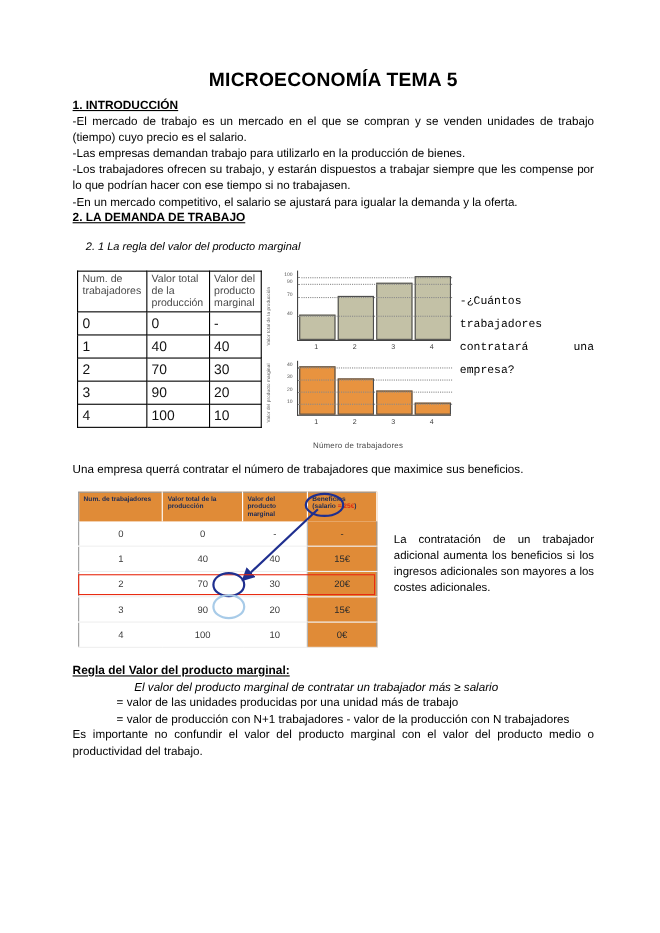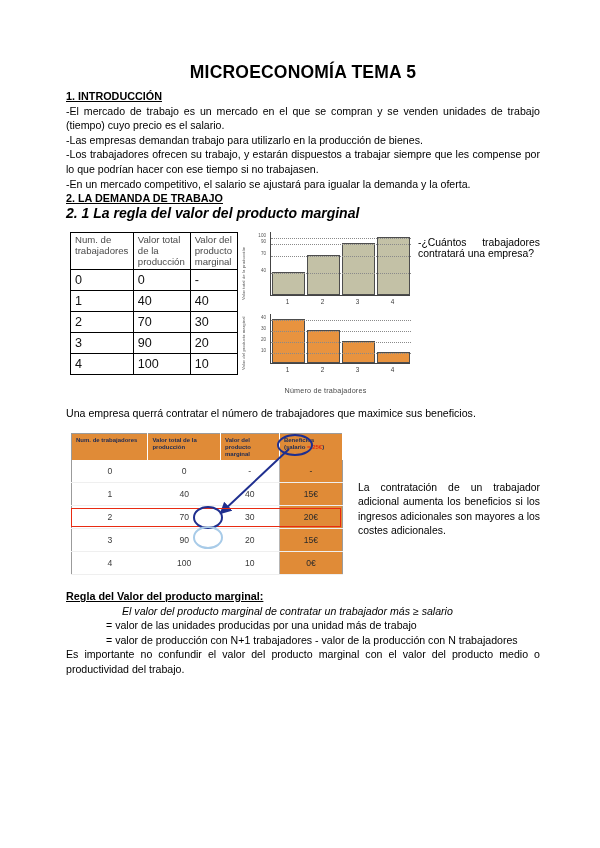--- a/index.html
+++ b/index.html
@@ -37,24 +37,24 @@
     letter-spacing: 0.2px;
   }
   .h2 {
     font-size: 10.8px;
     font-weight: bold;
     text-decoration: underline;
     margin: 0;
     line-height: 14.6px;
   }
   .h3 {
-    font-size: 14px;
-    font-weight: bold;
+    font-size: 10px;
+    font-weight: normal;
     font-style: italic;
-    margin: 0;
+    margin: 12px;
     line-height: 14.6px;
   }
   p.body-text {
     font-size: 10.6px;
     line-height: 14.6px;
     margin: 0;
     text-align: justify;
   }
   p.body-left {
     font-size: 10.6px;
@@ -160,25 +160,26 @@
     width: 175px;
     text-align: center;
     font-size: 7.2px;
     color: #4a4a4a;
     letter-spacing: 0.2px;
   }
   
   .notes1 {
     position: absolute;
     left: 352px;
-    top: 7px;
+    top: 20px;
     width: 122px;
     font-size: 10.4px;
-    line-height: 11px;
+    line-height: 21px;
     text-align: justify;
+    font-family: Liberation Mono, monospace;
   }
 
   
   .fig2 {
     position: relative;
     margin-top: 12px;
     height: 152px;
   }
   .tbl2wrap {
     position: absolute;
@@ -263,21 +264,20 @@
     pointer-events: none;
   }
   .notes2 {
     position: absolute;
     left: 292px;
     top: 38px;
     width: 182px;
     font-size: 10.4px;
     line-height: 14.4px;
     text-align: justify;
-    margin-top: 10px;
   }
 </style>
 </head>
 <body>
 
 <div class="page">
  <div class="content">
 
   <h1 class="doc-title">MICROECONOMÍA TEMA 5</h1>
 

